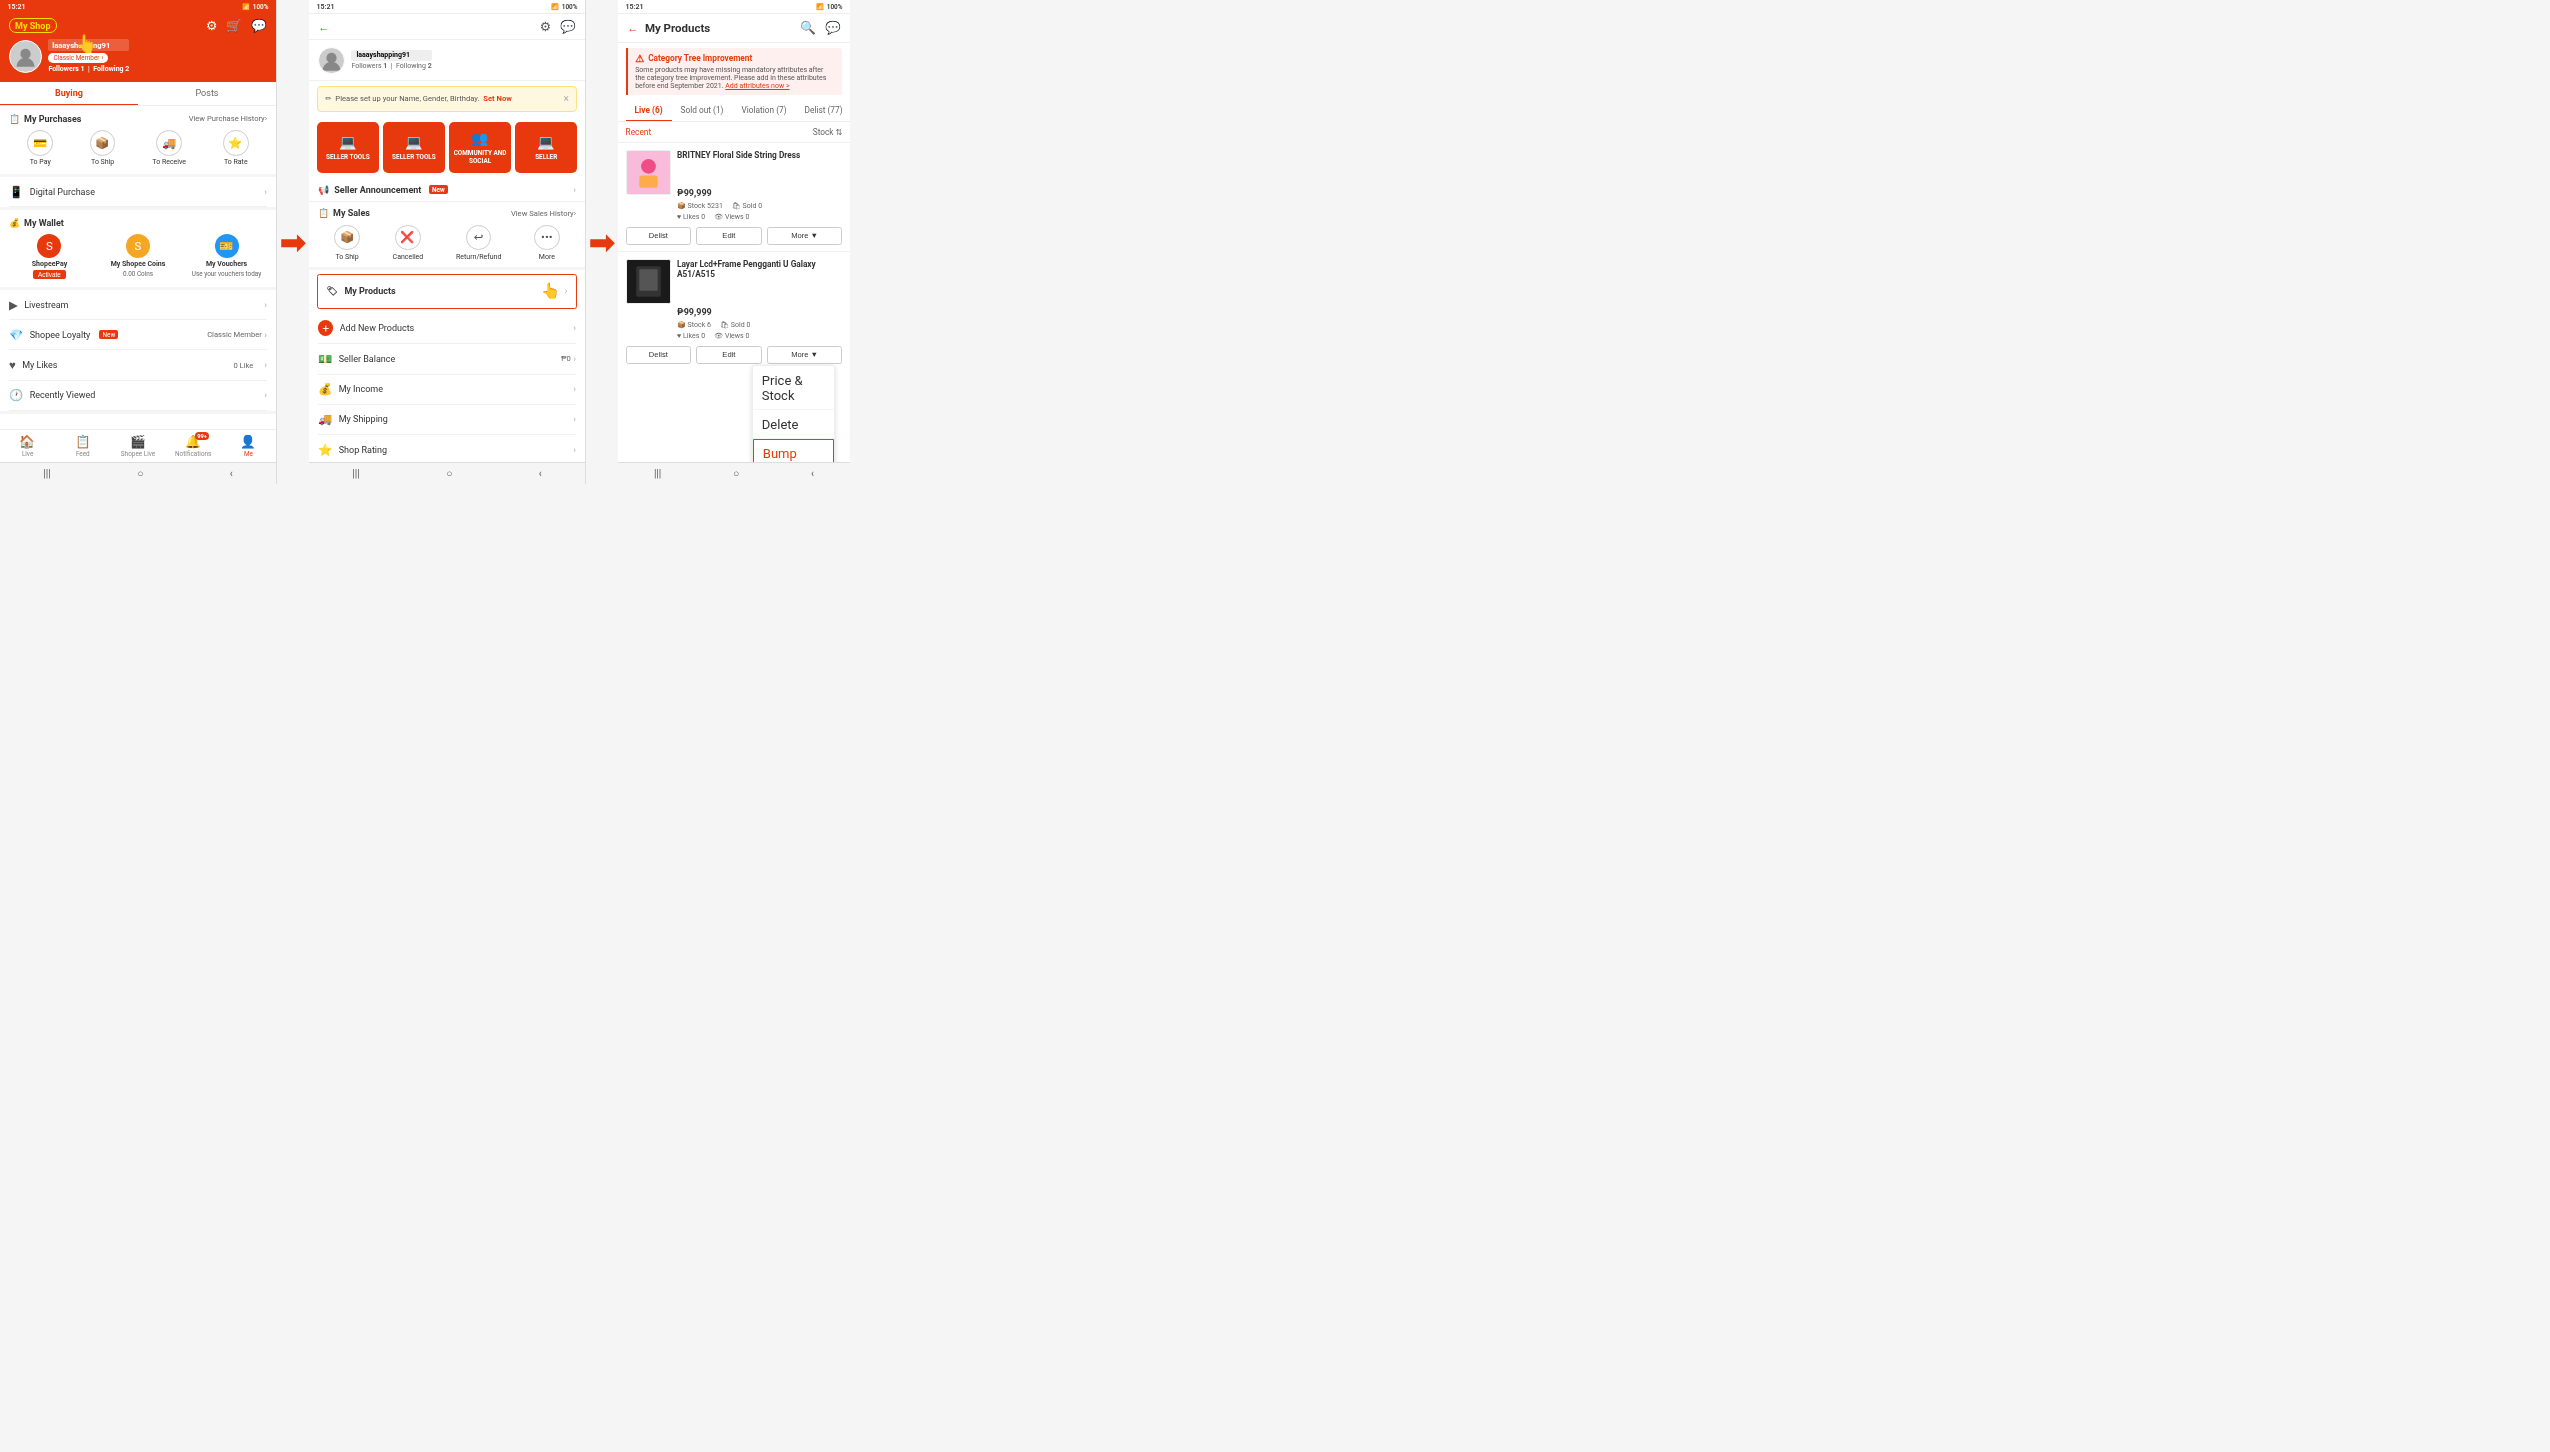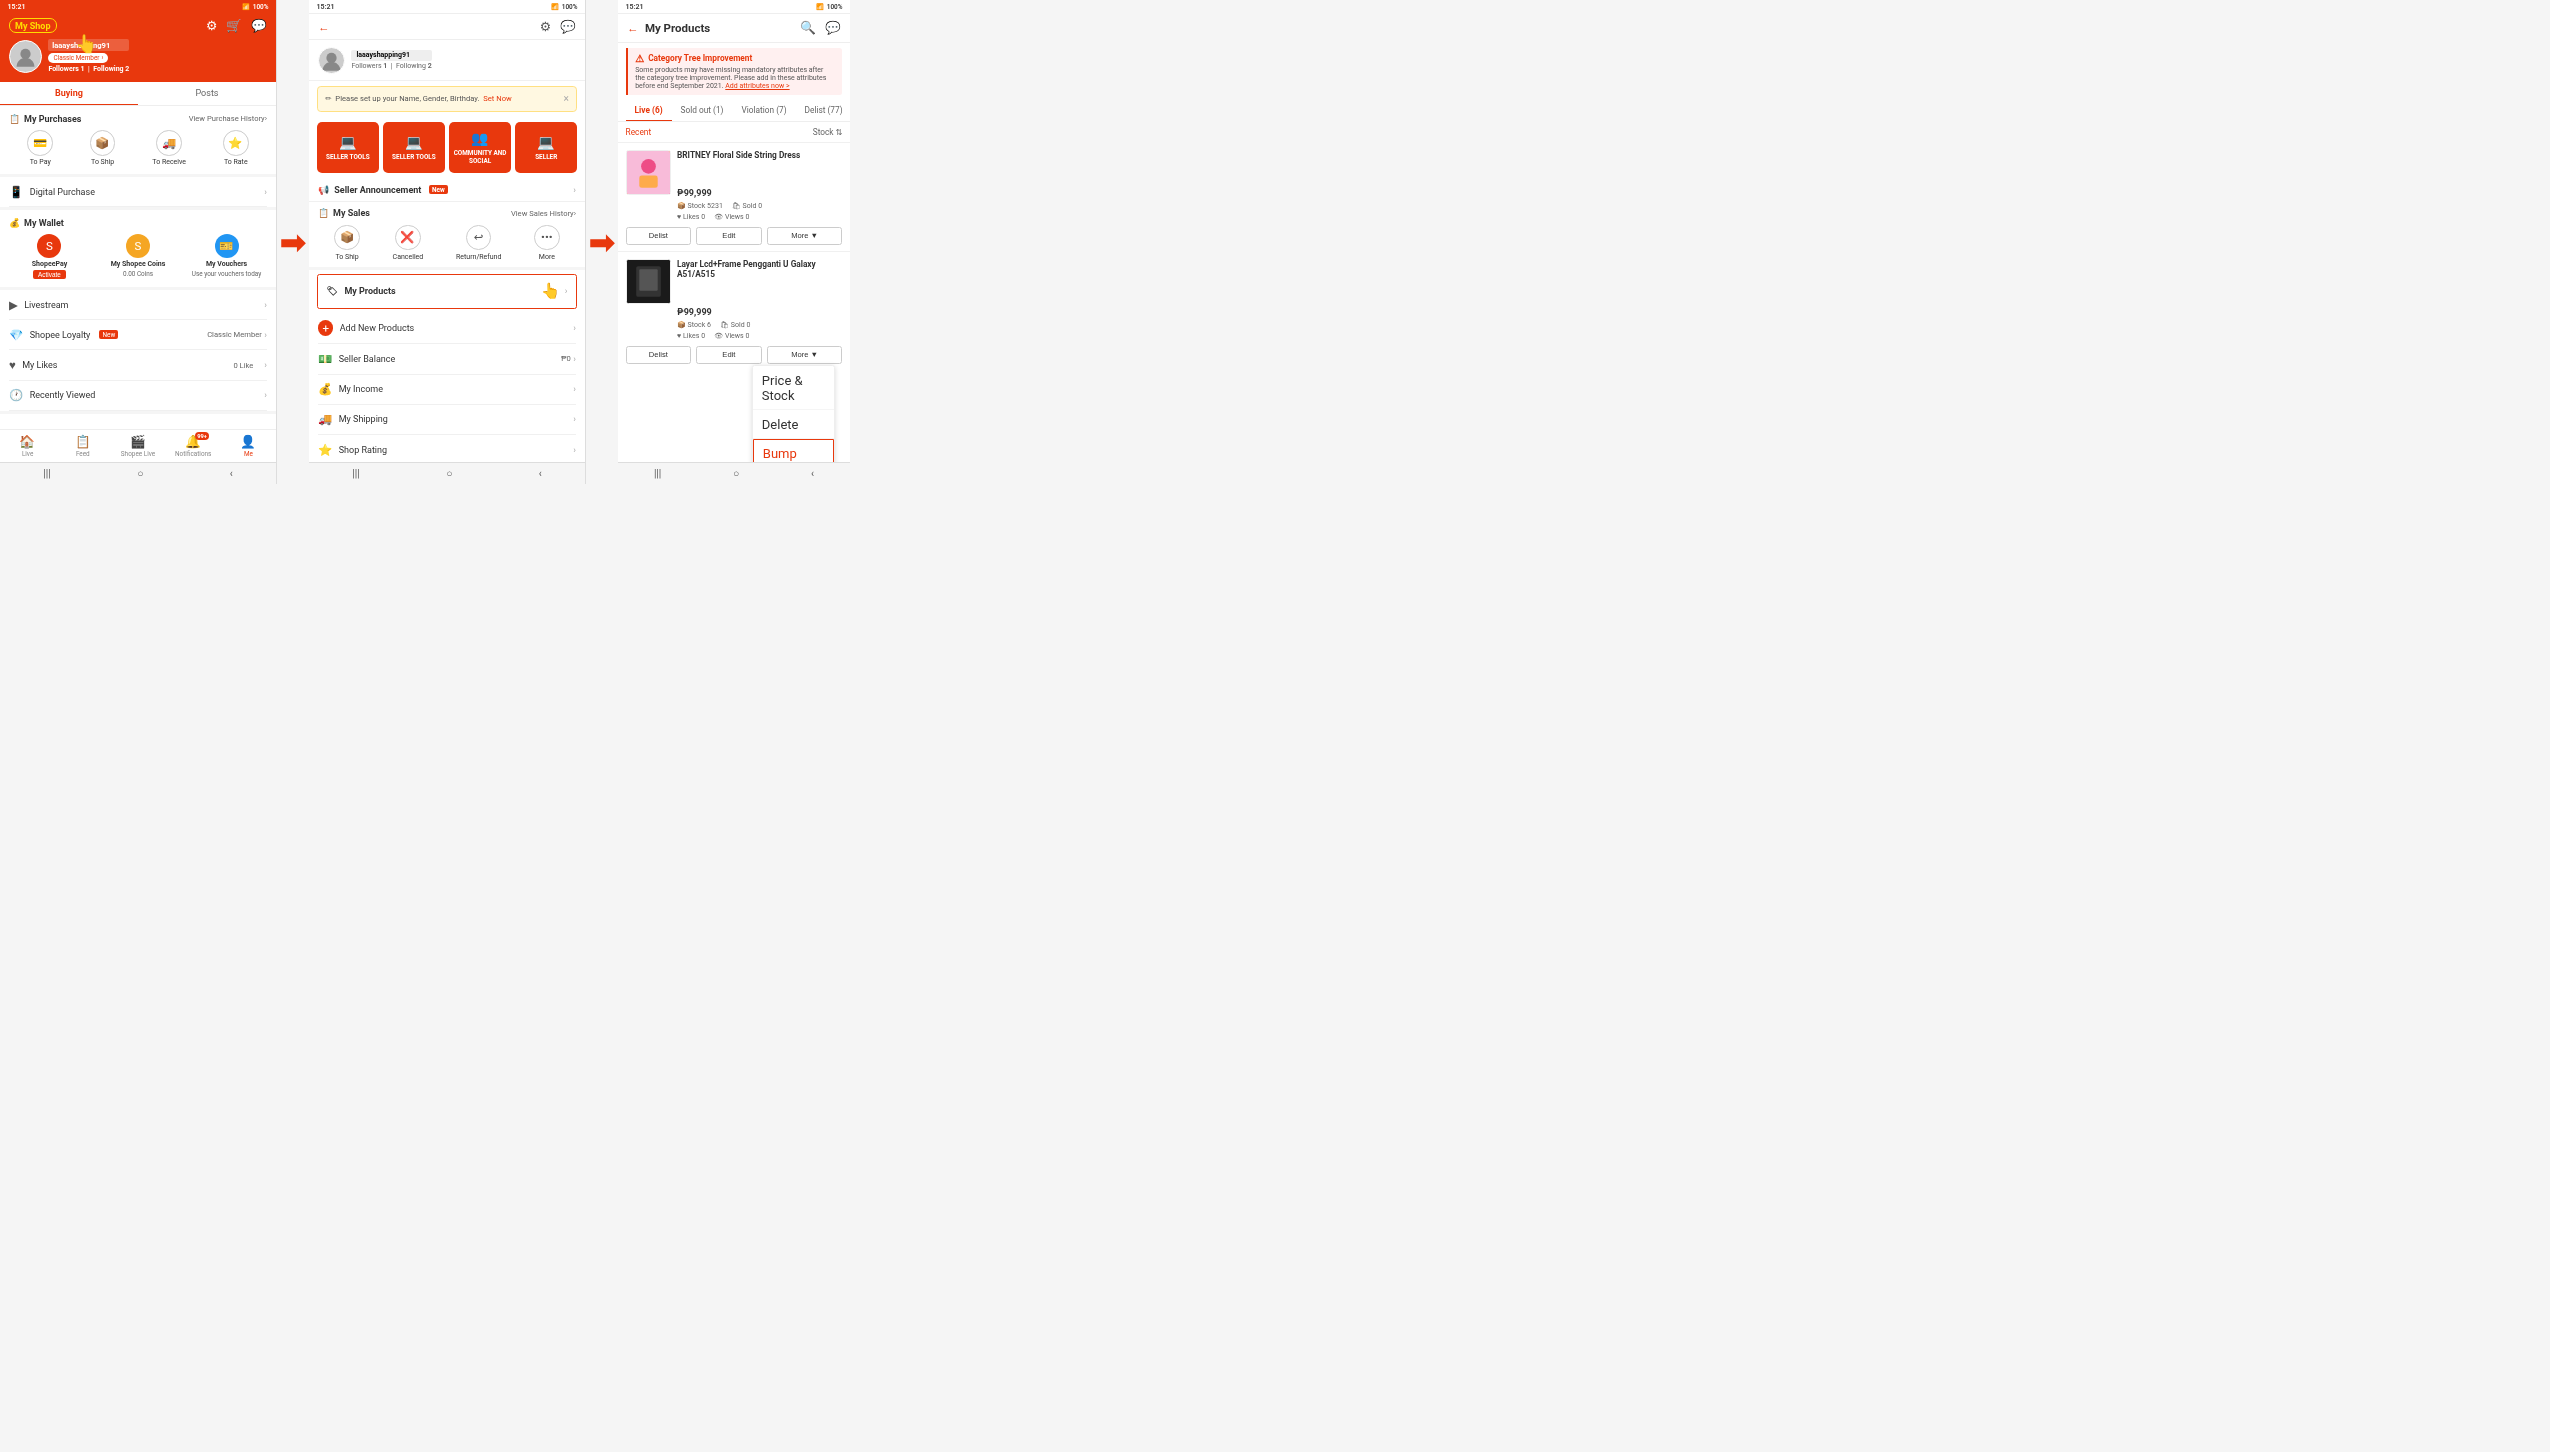--- a/index.html
+++ b/index.html
@@ -799,21 +799,21 @@
         </div>
       </div>
     </div>
 
     <div class="scroll-content">
 
       <div class="announcement-banner">
         <div style="display:flex;align-items:center;gap:3.8px;">
           <span>✏</span>
           <span>Please set up your Name, Gender, Birthday.</span>
-          <span style="color:#e8380d;font-weight:normal;cursor:pointer;text-align:right;">Set Now</span>
+          <span style="color:#e8380d;font-weight:bold;cursor:pointer;text-align:right;">Set Now</span>
         </div>
         <span class="close-btn">×</span>
       </div>
 
       <div class="seller-tools-row">
         <div class="tool-card">
           <div class="tool-icon">💻</div>
           <span>SELLER TOOLS</span>
         </div>
         <div class="tool-card">

